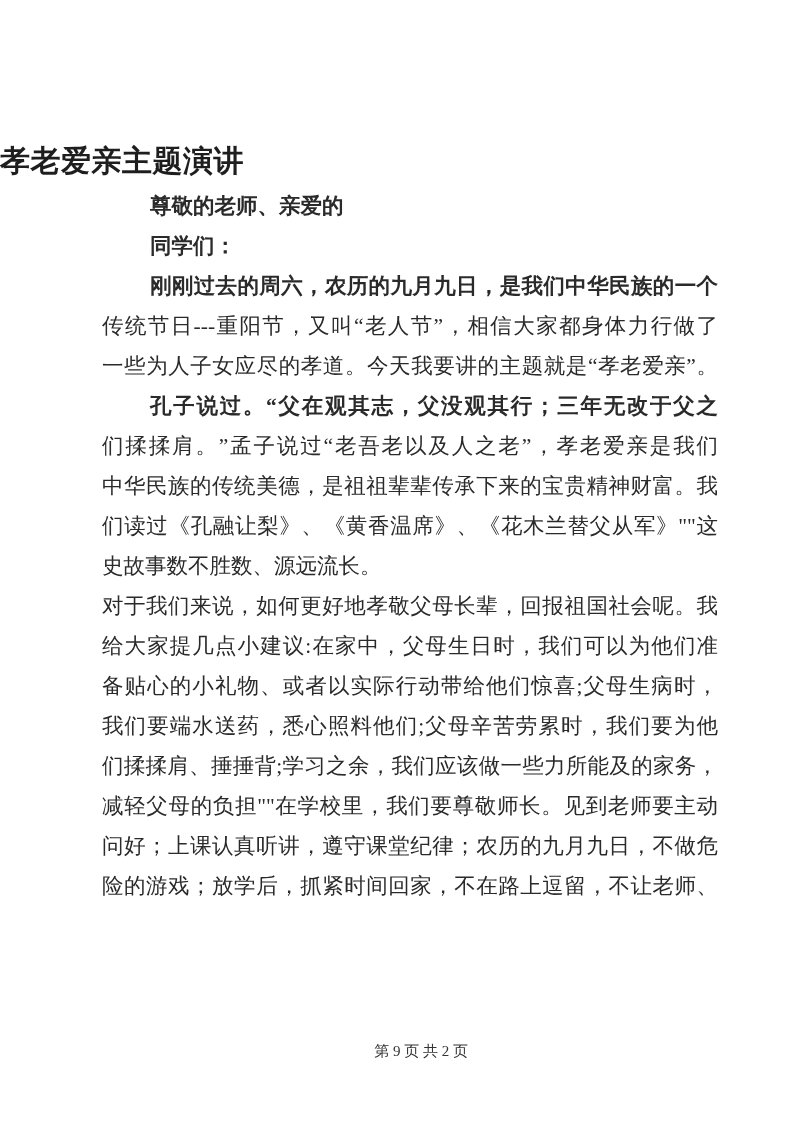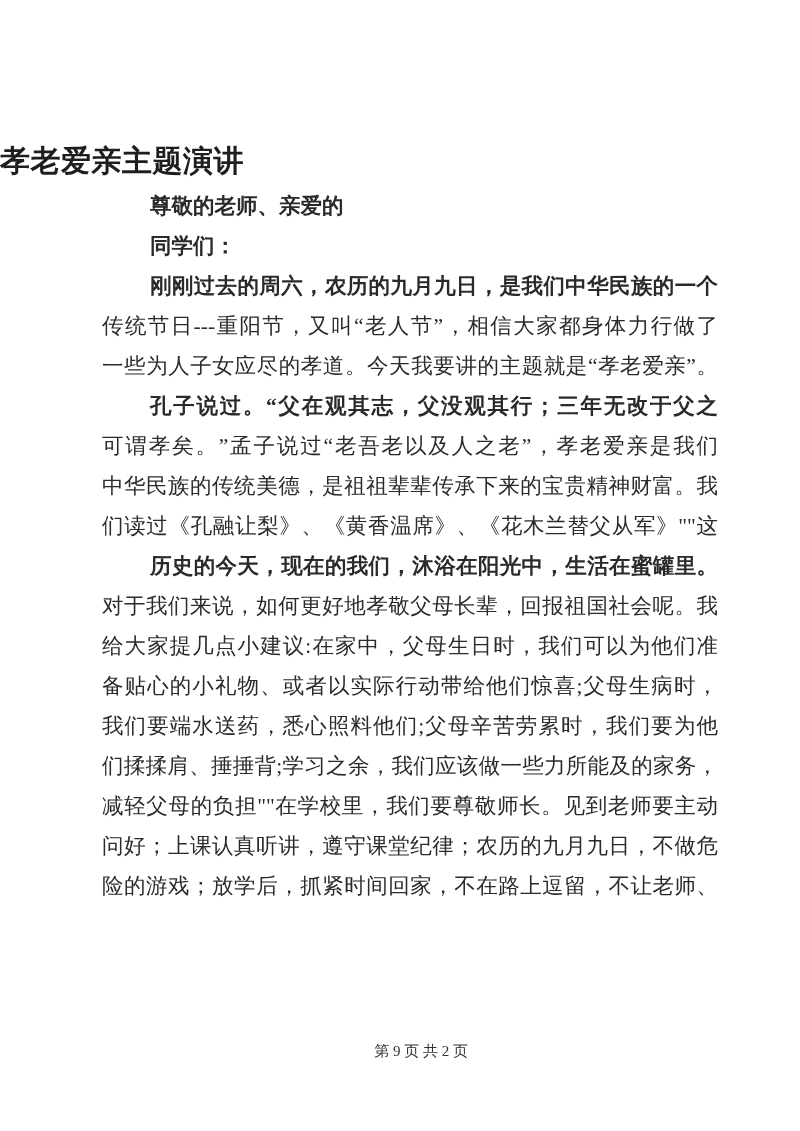--- a/index.html
+++ b/index.html
@@ -70,24 +70,24 @@
 <div class="page">
   <h1 class="doc-title">孝老爱亲主题演讲</h1>
 
   <div class="body-text" id="body-lines">
       <div class="line indent">尊敬的老师、亲爱的</div>
       <div class="line indent">同学们：</div>
       <div class="line indent fill">刚刚过去的周六，农历的九月九日，是我们中华民族的一个</div>
       <div class="line fill">传统节日---重阳节，又叫“老人节”，相信大家都身体力行做了</div>
       <div class="line fill">一些为人子女应尽的孝道。今天我要讲的主题就是“孝老爱亲”。</div>
       <div class="line indent fill">孔子说过。“父在观其志，父没观其行；三年无改于父之道，</div>
-      <div class="line fill">可谓孝矣。”孟子说过“老吾老以及人之老”，孝老爱亲是我们</div>
+      <div class="line fill">们揉揉肩。”孟子说过“老吾老以及人之老”，孝老爱亲是我们</div>
       <div class="line fill">中华民族的传统美德，是祖祖辈辈传承下来的宝贵精神财富。我</div>
       <div class="line fill">们读过《孔融让梨》、《黄香温席》、《花木兰替父从军》""这些历</div>
-      <div class="line indent fill">历史的今天，现在的我们，沐浴在阳光中，生活在蜜罐里。</div>
+      <div class="line">史故事数不胜数、源远流长。</div>
       <div class="line fill">对于我们来说，如何更好地孝敬父母长辈，回报祖国社会呢。我</div>
       <div class="line fill">给大家提几点小建议:在家中，父母生日时，我们可以为他们准</div>
       <div class="line fill">备贴心的小礼物、或者以实际行动带给他们惊喜;父母生病时，</div>
       <div class="line fill">我们要端水送药，悉心照料他们;父母辛苦劳累时，我们要为他</div>
       <div class="line fill">们揉揉肩、捶捶背;学习之余，我们应该做一些力所能及的家务，</div>
       <div class="line fill">减轻父母的负担""在学校里，我们要尊敬师长。见到老师要主动</div>
       <div class="line fill">问好；上课认真听讲，遵守课堂纪律；农历的九月九日，不做危</div>
       <div class="line fill">险的游戏；放学后，抓紧时间回家，不在路上逗留，不让老师、</div>
     </div>
 

